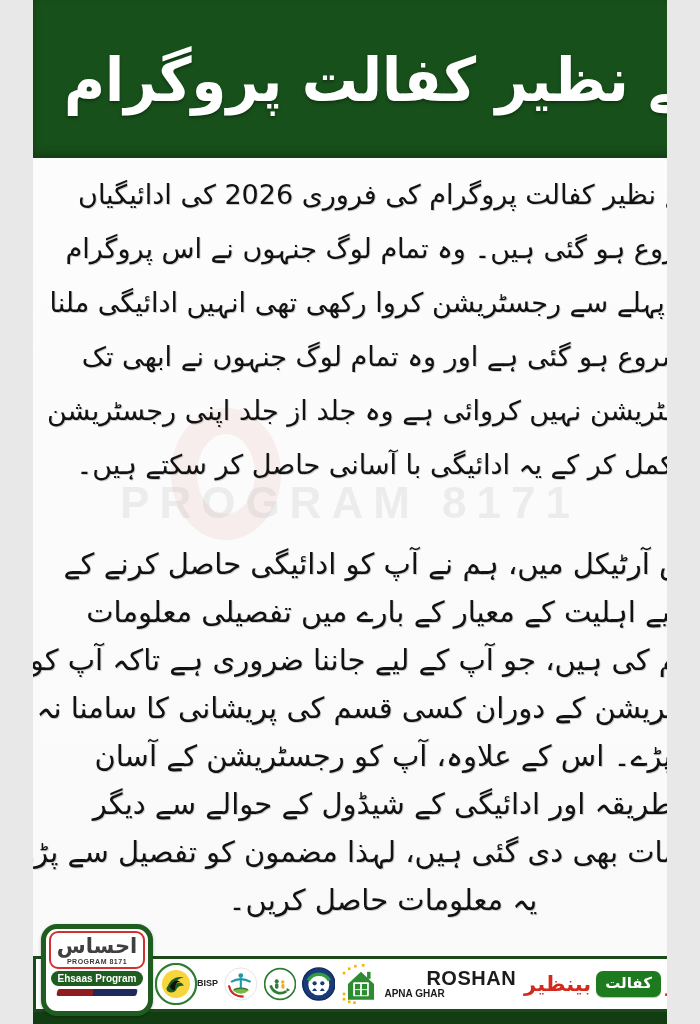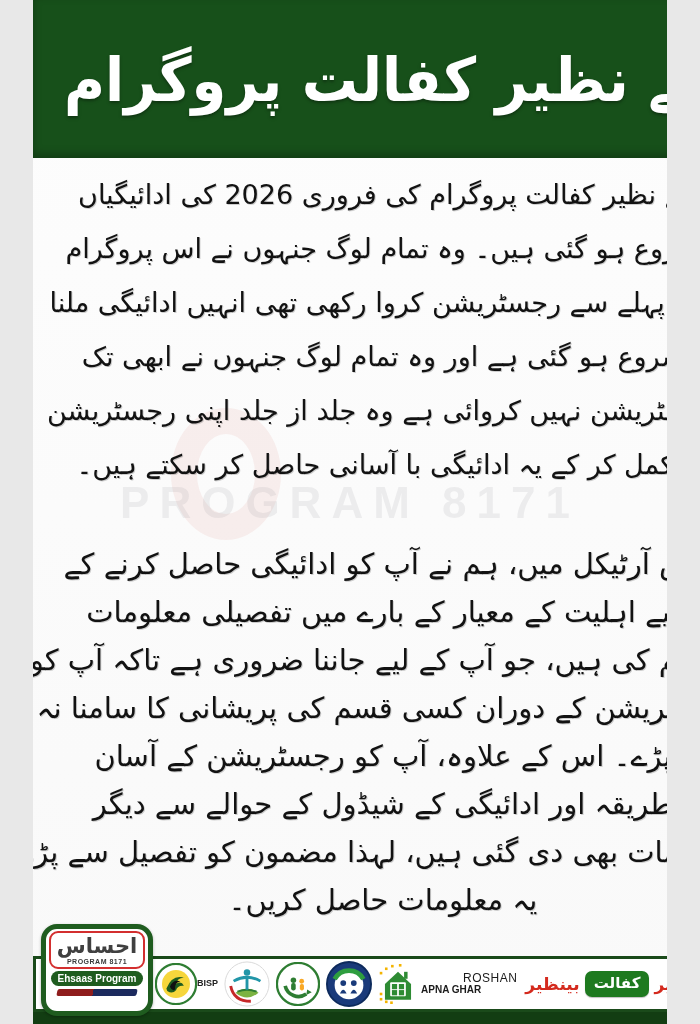--- a/index.html
+++ b/index.html
@@ -83,31 +83,31 @@
     height:7px; margin:3px 8px 0;
     background:linear-gradient(90deg,#8f1d1d 0 45%, #1c2a5e 45%);
     border-radius:2px; transform:skewX(-12deg);
   }
 
   .logo-block { display:flex; flex-direction:row; align-items:center; line-height:1; }
   .logo-label { font-family:"Liberation Sans", sans-serif; font-size:9px; font-weight:bold; color:#222; margin-top:-2px; }
 
   .roshan { display:flex; align-items:center; gap:3px; }
   .roshan-text { font-family:"Liberation Sans", sans-serif; color:#1b1b1b; line-height:1.05; }
-  .roshan-l1 { font-size:12px; font-weight:normal; letter-spacing:.5px;margin-left:42px; }
+  .roshan-l1 { font-size:20px; font-weight:bold; letter-spacing:.5px;margin-left:42px; }
   .roshan-l2 { font-size:10px; font-weight:bold; }
 
   .badge-group { display:flex; align-items:center; gap:5px; margin-left:2px; }
   .badge {
     direction:rtl; white-space:nowrap; font-weight:bold;
     border-radius:7px; padding:3px 9px 5px; font-size:15px;
   }
   .badge-yellow { background:#f2c41d; color:#151515; box-shadow:0 1px 1px rgba(0,0,0,.25); }
   .badge-green  { background:#1e7a1f; color:#ffffff; box-shadow:0 1px 1px rgba(0,0,0,.25); }
-  .benazir-word { color:#d42a1e; font-weight:bold; font-size:17px; direction:rtl; white-space:nowrap; }
+  .benazir-word { color:#d42a1e; font-weight:bold; font-size:21px; direction:rtl; white-space:nowrap; }
 </style>
 </head>
 <body>
 
 <div class="canvas">
 
   <div class="header">
     <div class="header-title">بے نظیر کفالت پروگرام</div>
   </div>
 

